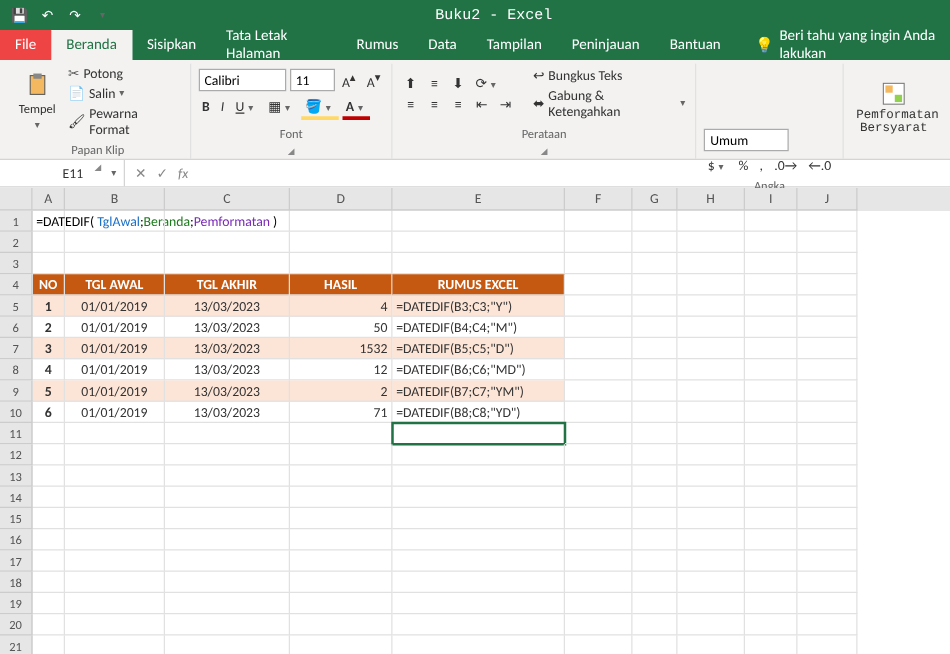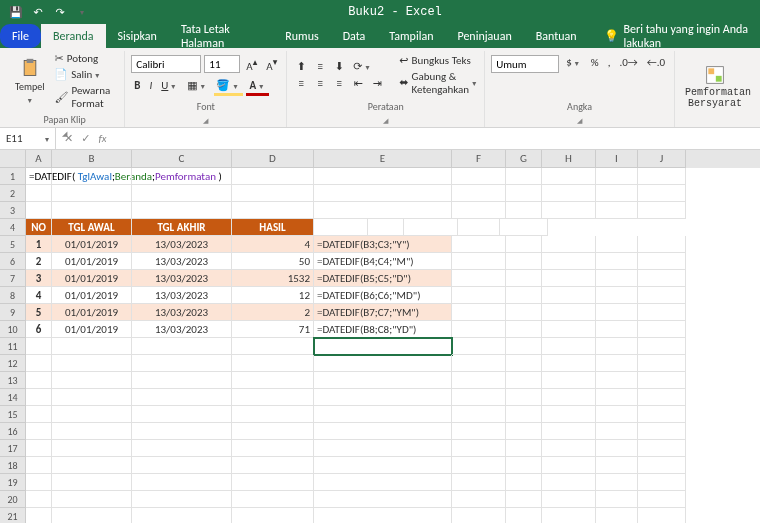--- a/index.html
+++ b/index.html
@@ -7,21 +7,21 @@
 
 
 .titlebar { height: 24px; background: #217346; display: flex; align-items: center; color: #fff; }
 .titlebar .qat { display: flex; gap: 6px; margin-left: 8px; align-items: center; }
 .titlebar .qat span { width: 16px; text-align: center; }
 .titlebar .title { flex: 1; text-align: center; font-size: 12px; font-family: Liberation Mono, monospace; }
 
 
 .tabs { height: 24px; background: #217346; display: flex; color: #fff; font-size: 12px; align-items: stretch; }
 .tab { padding: 0 12px; display: flex; align-items: center; cursor: pointer; }
-.tab.file { background: #1d4ed8; border-radius: 10px; }
+.tab.file { background: #ef4444; }
 .tab.active { background: #f3f2f1; color: #217346; }
 .tell-me { display: flex; align-items: center; margin-left: 16px; gap: 4px; }
 
 
 .ribbon { height: 80px; background: #f3f2f1; border-bottom: 1px solid #d4d4d4; display: flex; padding: 3px 5px 0; }
 .ribbon-group { display: flex; flex-direction: column; border-right: 1px solid #e1e1e1; padding: 0 6px; }
 .ribbon-group-content { flex: 1; display: flex; align-items: center; gap: 4px; }
 .ribbon-group-label { font-size: 10px; text-align: center; color: #666; padding: 2px 0; display:flex; justify-content:center; gap:3px; align-items:center;flex-direction:column;}
 .big-btn { display: flex; flex-direction: column; align-items: center; gap: 2px; padding: 2px 4px; font-size: 10px; cursor:pointer; }
 .big-icon { width: 20px; height: 20px; }
@@ -31,21 +31,21 @@
 .font-size { width: 36px; height: 18px; border:1px solid #ababab; background:#fff; font-size:11px; padding:0 4px;}
 .btnrow { display:flex; gap:3px; }
 .btnrow span { padding: 1px 3px; cursor:pointer; }
 .align-grid { display:flex; flex-direction:column; gap:2px;}
 .align-grid .btnrow span { width:16px; text-align:center; }
 .dd { font-size:8px; color:#666; }
 .num-sel { width: 68px; height:18px; border:1px solid #ababab; background:#fff; font-size:11px; padding:0 4px;}
 
 
 .fbar { height: 22px; border-bottom:1px solid #d4d4d4; display:flex; align-items:center; background:#fff;}
-.namebox { width: 56px; border-right:1px solid #d4d4d4; padding:0 6px; height:100%; display:flex; align-items:center; justify-content:space-between; font-size:11px;}
+.namebox { width: 56px; border-right:1px solid #d4d4d4; padding:0 6px; height:100%; display:flex; align-items:center; justify-content:space-between; font-size:11px;margin-left:44px;}
 .fctrls { display:flex; gap:8px; padding:0 8px; color:#888;}
 .finput { flex:1; padding:0 6px; font-size:11px; }
 
 
 .grid { position:relative; overflow:auto; height: calc(523px - 24px - 24px - 80px - 22px); background:#fff;}
 .col-headers { display:flex; position:sticky; top:0; background:#e6e6e6; z-index:2;}
 .corner { width:26px; height:18px; background:#e6e6e6; border-right:1px solid #ccc; border-bottom:1px solid #ccc;}
 .ch { height:18px; border-right:1px solid #ccc; border-bottom:1px solid #ccc; text-align:center; font-size:11px; line-height:18px; color:#555;}
 .row { display:flex; height:17px;}
 .rh { width:26px; background:#e6e6e6; border-right:1px solid #ccc; border-bottom:1px solid #ccc; text-align:center; font-size:10px; line-height:17px; color:#555; position:sticky; left:0;}
@@ -176,21 +176,21 @@
           </div>
       </div>
     </div>
     <div class="ribbon-group-label">
         <span>Perataan</span>
         <span class="corner-dd">◢</span>
       </div>
   </div>
 
   <div class="ribbon-group">
-    <div class="ribbon-group-content" style="flex-direction:row; align-items:flex-start; gap:4px; padding-top:4px;">
+    <div class="ribbon-group-content" style="flex-direction:column; align-items:flex-start; gap:4px; padding-top:4px;margin-top:48px;">
       <input class="num-sel" value="Umum" style="">
       <div class="btnrow">
         <span>$<span class="dd">▾</span></span>
         <span>%</span>
         <span>,</span>
         <span>.0→</span>
         <span>←.0</span>
       </div>
     </div>
     <div class="ribbon-group-label">
@@ -280,20 +280,21 @@
         <div class="cell w-H "></div>
         <div class="cell w-I "></div>
         <div class="cell w-J "></div>
       </div>
       <div class="row">
         <div class="rh">4</div>
         <div class="cell w-A  hdr">NO</div>
         <div class="cell w-B  hdr">TGL AWAL</div>
         <div class="cell w-C  hdr">TGL AKHIR</div>
         <div class="cell w-D  hdr">HASIL</div>
+        <div class="cell w-E  hdr">RUMUS EXCEL</div>
         <div class="cell w-F "></div>
         <div class="cell w-G "></div>
         <div class="cell w-H "></div>
         <div class="cell w-I "></div>
         <div class="cell w-J "></div>
       </div>
       <div class="row">
         <div class="rh">5</div>
         <div class="cell w-A  bold center odd">1</div>
         <div class="cell w-B  center odd">01/01/2019</div>

